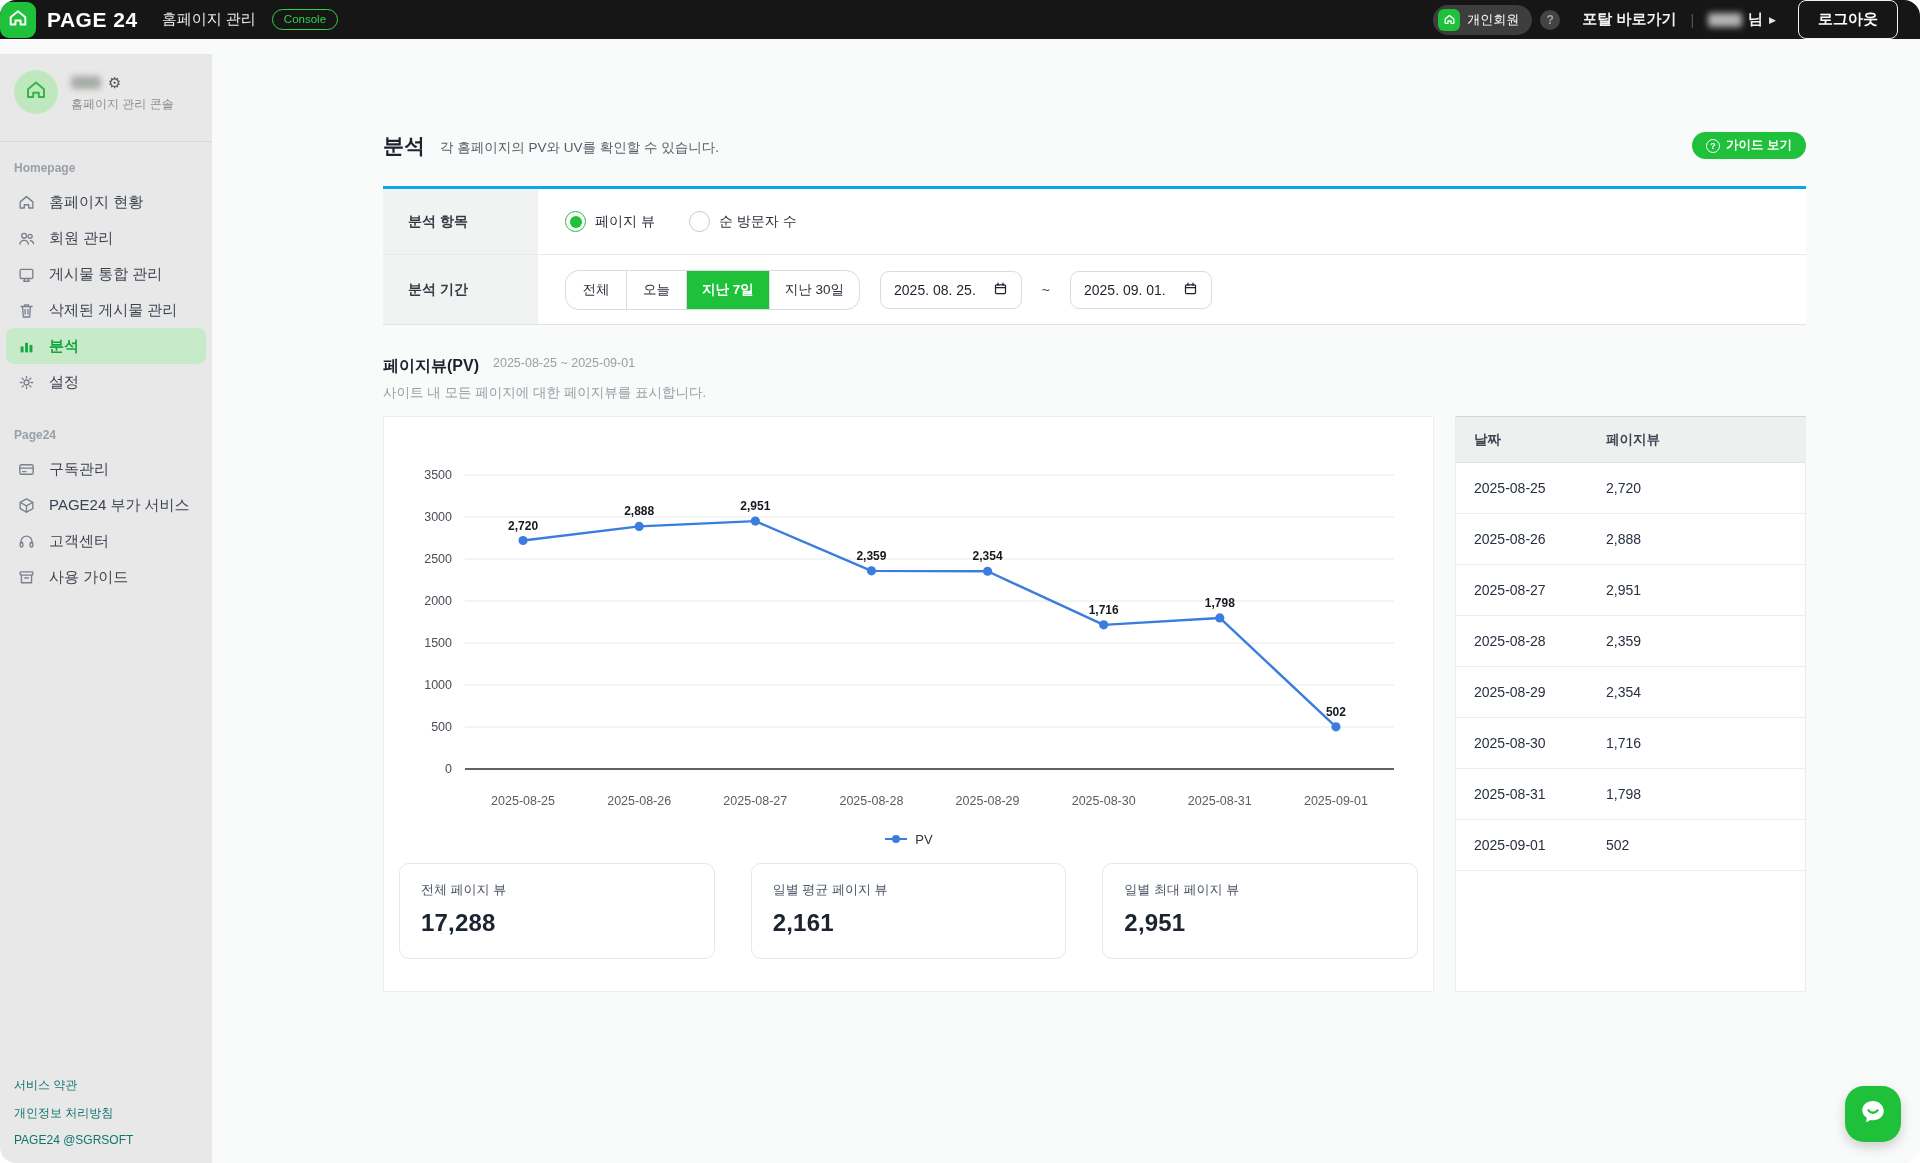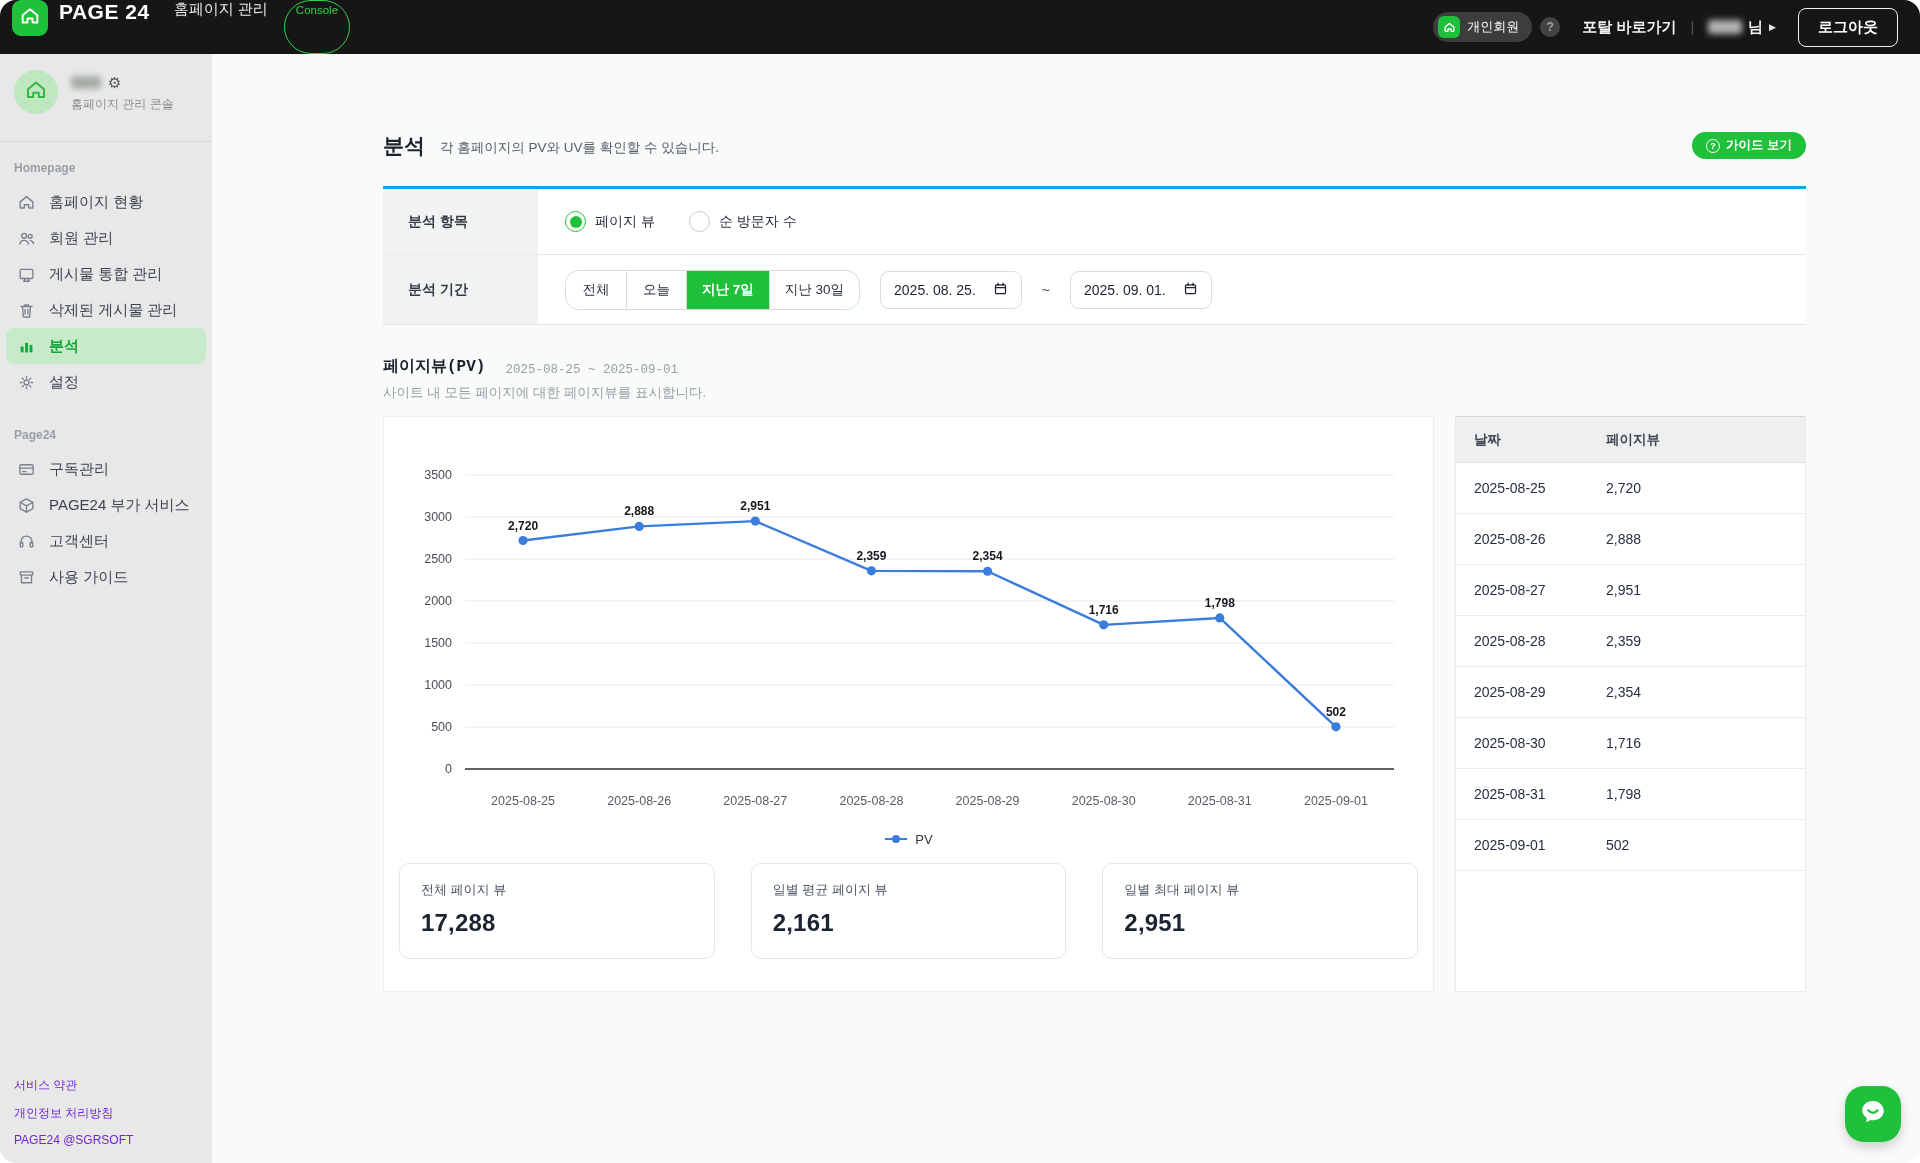--- a/index.html
+++ b/index.html
@@ -1,21 +1,21 @@
 <!DOCTYPE html>
 <html><head>
 <meta charset="utf-8">
 <style>
   *{margin:0;padding:0;box-sizing:border-box;}
   html,body{width:1920px;height:1163px;background:#fff;}
   body{font-family:"Liberation Sans","DejaVu Sans",sans-serif;color:#222;}
   .window{position:relative;width:1920px;height:1163px;border-radius:16px;overflow:hidden;background:#f9fafa;}
 
   
-  .topbar{position:absolute;top:0;left:0;right:0;height:54px;background:#161616;display:flex;padding:0 22px 0 12px;z-index:10;}
+  .topbar{position:absolute;top:0;left:0;right:0;height:39px;background:#161616;display:flex;align-items:center;padding:0 22px 0 0;z-index:10;}
   .logo-sq{width:36px;height:36px;border-radius:9px;background:#1fc13b;display:flex;align-items:center;justify-content:center;}
   .logo-text{color:#fff;font-size:21px;font-weight:800;letter-spacing:.5px;margin-left:11px;}
   .app-title{color:#ececec;font-size:15px;margin-left:24px;}
   .console-pill{margin-left:16px;border:1px solid #2fd24c;color:#2fd24c;font-size:11.5px;border-radius:999px;padding:3px 11px;line-height:1.2;}
   .top-right{margin-left:auto;display:flex;align-items:center;gap:14px;}
   .member-pill{display:flex;align-items:center;gap:7px;background:#3d3d3d;border-radius:999px;padding:4px 13px 4px 5px;}
   .member-ico{width:22px;height:22px;border-radius:6px;background:#1fc13b;display:flex;align-items:center;justify-content:center;}
   .member-pill span{color:#fff;font-size:13px;}
   .qmark-dark{width:20px;height:20px;border-radius:50%;background:#434343;color:#a4a4a4;font-size:12px;font-weight:700;display:flex;align-items:center;justify-content:center;margin-left:-6px;}
   .portal-link{color:#f2f2f2;font-size:15px;font-weight:600;margin-left:8px;}
@@ -36,21 +36,21 @@
   .prof-sub{font-size:12px;color:#8a8f8a;margin-top:6px;}
   .side-divider{height:1px;background:#d7d7d7;margin-top:13px;}
   .side-nav{padding-top:19px;}
   .sec-label{font-size:12px;font-weight:600;color:#99a0a8;padding:0 0 9px 14px;}
   .sec-gap{height:28px;}
   .nav-item{height:36px;margin:0 6px;border-radius:8px;display:flex;align-items:center;padding-left:10px;gap:13px;color:#3c4350;font-size:15px;font-weight:500;cursor:pointer;}
   .nav-item .nico{width:20px;height:20px;color:#79818f;display:flex;align-items:center;justify-content:center;}
   .nav-item.active{background:#c7ebc9;color:#14a53c;font-weight:700;}
   .nav-item.active .nico{color:#17a93d;}
   .side-footer{position:absolute;left:14px;bottom:16px;display:flex;flex-direction:column;gap:11px;}
-  .side-footer a{font-size:12px;color:#6d28d9;text-decoration:none;}
+  .side-footer a{font-size:12px;color:#0f766e;text-decoration:none;}
 
   
   .main{position:absolute;top:54px;left:212px;right:0;bottom:0;background:#f9fafa;}
   .crumbbar{height:61px;background:#fff;display:flex;align-items:center;padding-left:24px;gap:12px;}
   .back-chev{width:24px;height:24px;color:#333;cursor:pointer;display:flex;align-items:center;justify-content:center;}
   .crumb-ico{width:30px;height:30px;border-radius:50%;background:#c9efc9;display:flex;align-items:center;justify-content:center;}
   .crumb-title{font-size:17px;font-weight:700;color:#1c232e;}
   .caret-down{width:0;height:0;border-left:6px solid transparent;border-right:6px solid transparent;border-top:7px solid #3c4350;margin-left:4px;cursor:pointer;}
 
   .page-head{margin:78px 114px 0 171px;display:flex;align-items:flex-start;}
@@ -74,21 +74,21 @@
   .radio span.lbl{font-size:14px;color:#2a313b;}
   .seg-group{display:flex;border:1px solid #d9dbdd;border-radius:14px;overflow:hidden;background:#86efac;}
   .seg-btn{min-width:60px;padding:0 15px;height:38px;display:flex;align-items:center;justify-content:center;font-size:13.5px;color:#2a313b;background:#fff;border:none;border-left:1px solid #d9dbdd;font-family:inherit;cursor:pointer;white-space:nowrap;}
   .seg-btn:first-child{border-left:none;}
   .seg-btn.active{background:#1fc13b;color:#fff;font-weight:700;}
   .date-input{margin-left:20px;border:1px solid #d9dbdd;border-radius:9px;height:38px;display:flex;align-items:center;gap:17px;padding:0 13px;font-size:14px;color:#1c232e;background:#fff;cursor:pointer;}
   .tilde{margin-left:20px;font-size:14px;color:#444;}
 
   
   .chart-head{margin:31px 114px 0 171px;}
-  .ch-title-row{display:flex;align-items:flex-end;gap:20px;font-family:Liberation Mono, monospace;}
+  .ch-title-row{display:flex;align-items:flex-start;gap:14px;}
   .ch-title{font-size:16px;font-weight:800;color:#1b222c;}
   .ch-period{font-size:12.5px;color:#9aa0a6;}
   .ch-desc{font-size:13.5px;color:#9aa0a6;margin-top:7px;}
 
   .panel-row{display:flex;margin:14px 114px 0 171px;gap:21px;}
   .chart-card{width:1051px;height:576px;background:#fff;border:1px solid #eeeeee;padding:14px 15px 0 15px;}
   .legend{display:flex;align-items:center;justify-content:center;gap:7px;height:24px;margin-top:2px;}
   .legend span{font-size:13px;color:#333;}
   .stats-row{display:flex;gap:36px;margin-top:12px;}
   .stat-card{flex:1;height:96px;border:1px solid #e7e7e7;border-radius:10px;background:#fff;padding:17px 21px;}

